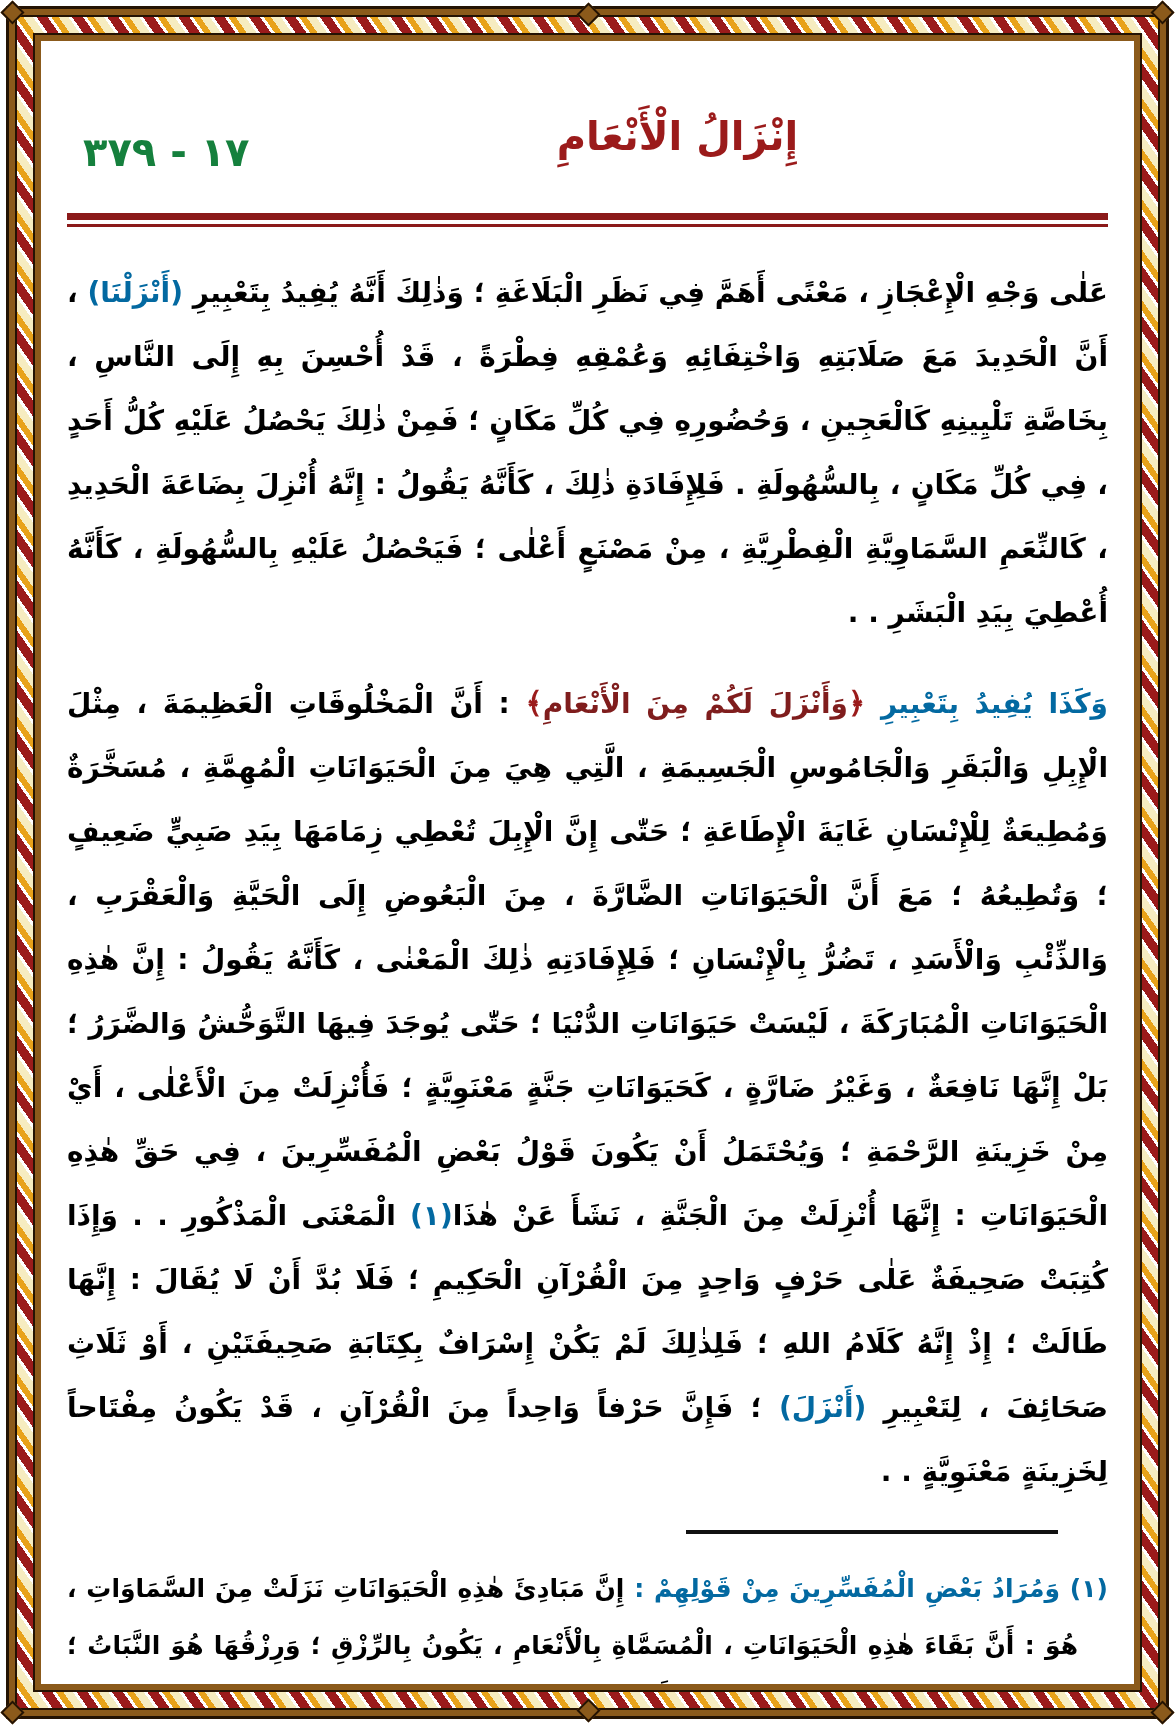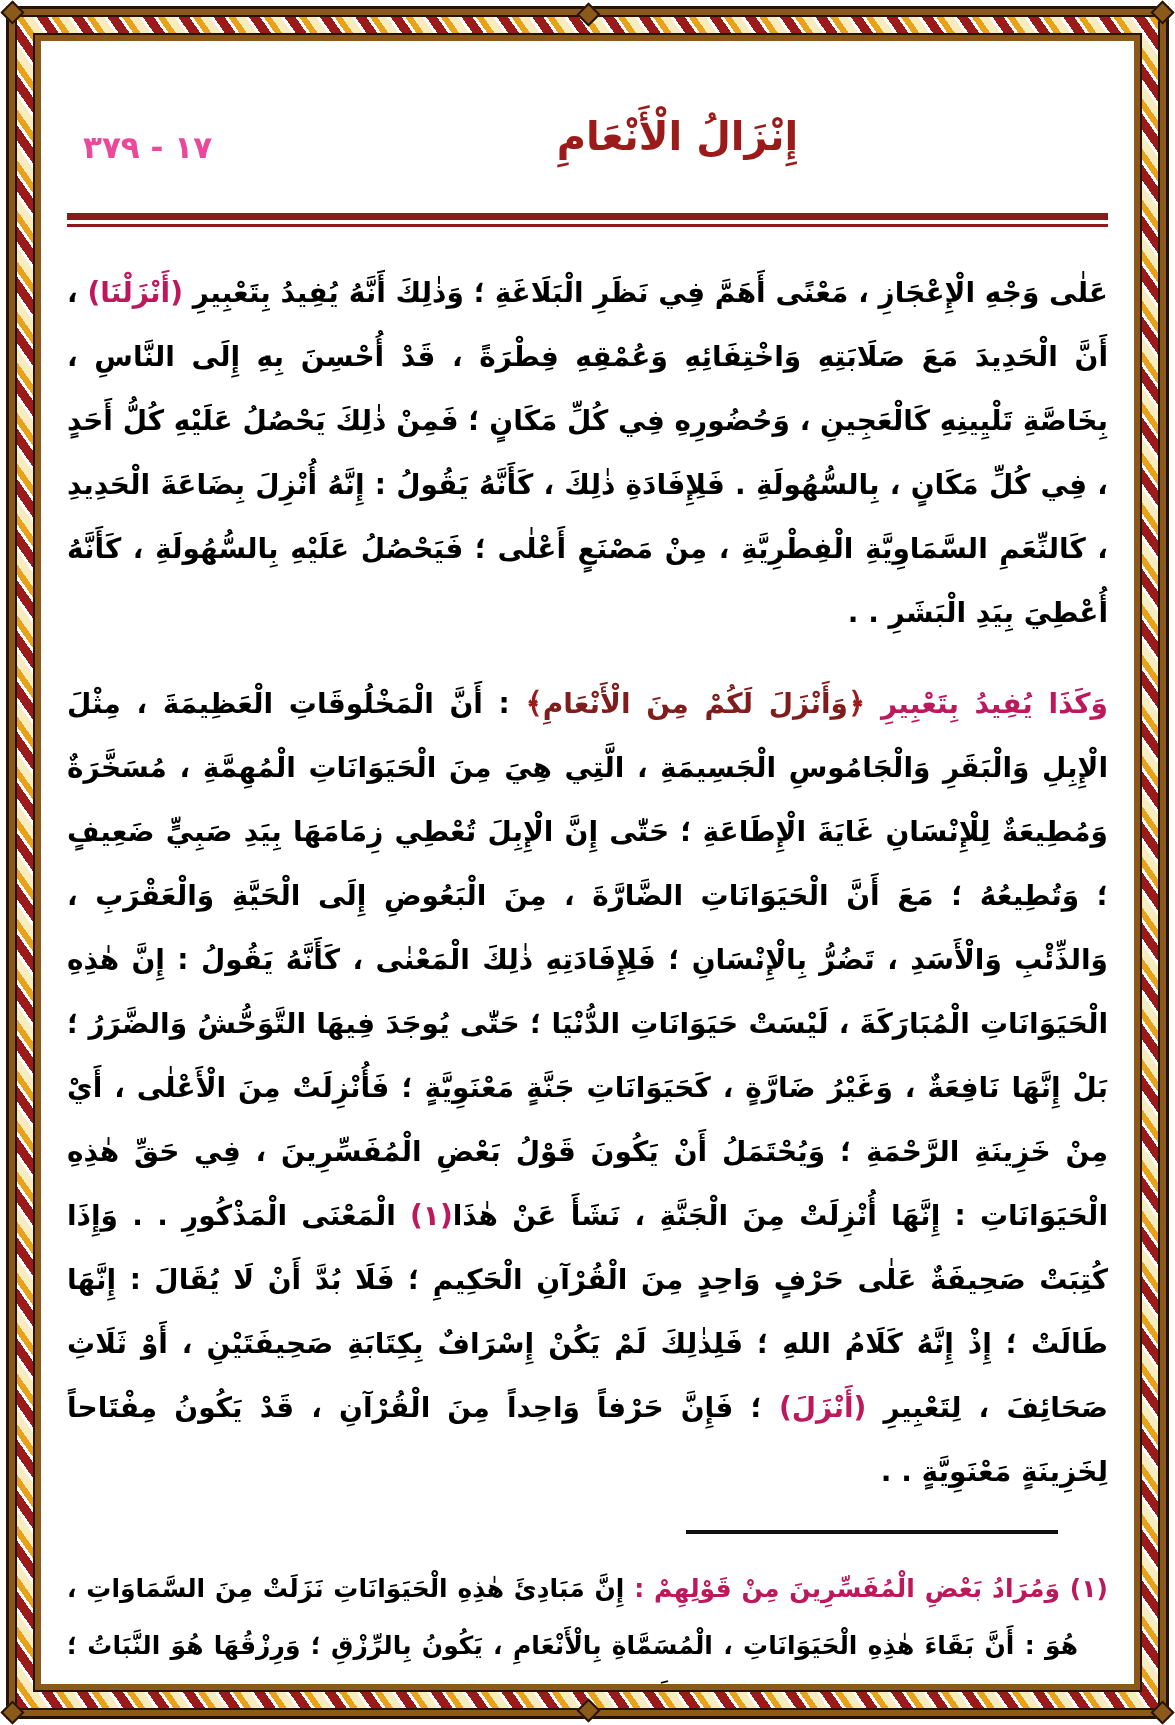--- a/index.html
+++ b/index.html
@@ -64,22 +64,22 @@
 
   
   .header{
     position:relative;
     height:96px;
     margin-top:36px;
   }
   .page-num{
     position:absolute;
     left:16px;top:22px;
-    color:#ec4899;
-    font-size:31px;
+    color:#15803d;
+    font-size:40px;
     font-weight:bold;
     direction:rtl;
     letter-spacing:1px;
   }
   .title{
     position:absolute;
     left:0;right:0;top:6px;
     text-align:center;
     color:#9B1B1B;
     font-size:40px;
@@ -99,21 +99,21 @@
   }
   p.para{
     margin:0 0 26px 0;
     font-size:28px;
     font-weight:bold;
     line-height:64px;
     text-align:justify;
     color:#000;
   }
   .seg-black{color:#000000;}
-  .seg-red{color:#be185d;}
+  .seg-red{color:#0369a1;}
   .seg-blue{color:#7f1d1d;}
   .seg-bracket{color:#9B1B1B;font-size:1.05em;}
 
   
   .footnote-sep{
     height:4px;
     background:#111111;
     width:372px;
     margin:26px 50px 0 auto;
   }

